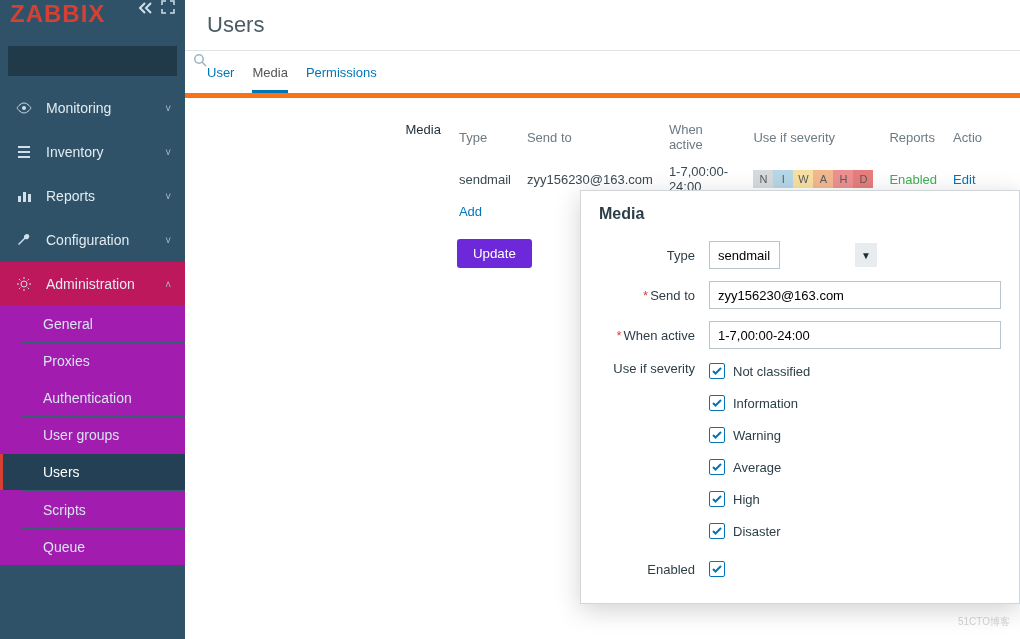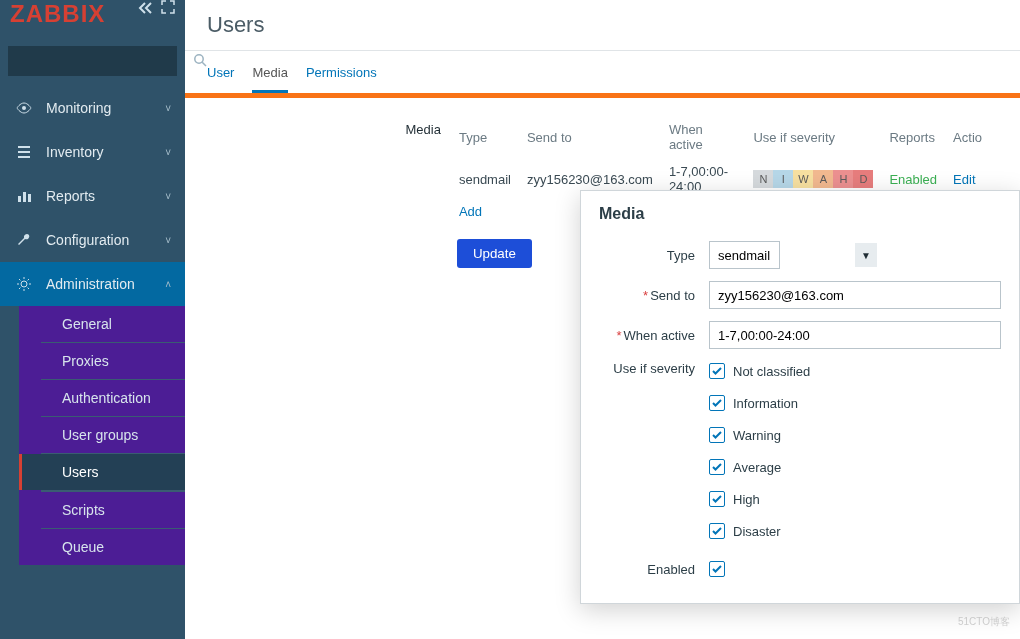--- a/index.html
+++ b/index.html
@@ -8,22 +8,22 @@
 
 .sidebar { position: absolute; left: 0; top: 0; width: 185px; height: 639px; background: #2f5269; color: #e2ebf0; }
 .logo-row { display: flex; height: 42px; padding: 0 10px; gap: 11px; }
 .logo { color: #d64033; font-weight: bold; font-size: 24px; letter-spacing: 1px; }
 .logo-icons { margin-left: auto; display: flex; gap: 8px; color: #c2d4de; }
 .search-box { margin: 4px 8px 10px; background: #203a4a; height: 30px; display: flex; align-items: center; padding: 0 8px; color: #9cb3c1; }
 .search-box input { background: none; border: none; flex: 1; color: #fff; outline: none; }
 .nav-item { display: flex; align-items: center; height: 44px; padding: 0 14px; font-size: 14px; cursor: pointer; }
 .nav-item .ic { width: 20px; display: inline-flex; justify-content: center; margin-right: 12px; }
 .nav-item .chev { margin-left: auto; font-size: 10px; color: #a9c0cd; }
-.nav-item.active { background: #0369a1; }
-.sub-list { background: #4c1d95; margin-left: 19px; }
+.nav-item.active { background: #be185d; }
+.sub-list { background: #a21caf; }
 .sub-item { display: flex; align-items: center; height: 36px; padding-left: 40px; font-size: 14px; cursor: pointer; color: #d7e4ec; border-left: 3px solid transparent; }
 .sub-item.sel { background: #234055; border-left: 3px solid #d64033; color: #fff; }
 .sub-divider { height:1px; background:#3a5c72; margin-left:22px;}
 
 
 .main { position: absolute; left: 185px; top: 0; right: 0; }
 .page-title { padding: 12px 22px; font-size: 22px; color: #4b5c66; border-bottom: 1px solid #e0e4e7; }
 .tabs { display: flex; gap: 18px; padding: 14px 22px 0; border-bottom: 5px solid #f97316; font-size: 13px; }
 .tab { padding-bottom: 10px; color: #0275b8; cursor: pointer; }
 .tab.active { color: #555; border-bottom: 3px solid #0275b8; }
@@ -34,21 +34,21 @@
 
 .media-table th { text-align: left; font-weight: normal; color: #6b7a83; padding: 2px 14px 8px 0; font-size: 13px; }
 .media-table td { padding: 2px 14px 6px 0; color: #3a4a53; vertical-align: middle; }
 .link { color: #0275b8; cursor: pointer; }
 .enabled-text { color: #3bb053; }
 .sev { display: inline-flex; }
 .sev span { display: inline-flex; align-items: center; justify-content: center; width: 20px; height: 18px; font-size: 11px; color: #5b5b5b; }
 .sev .n { background: #d6dadd; } .sev .i { background: #b6d7e8; } .sev .w { background: #f7e0a1; }
 .sev .a { background: #f2b990; } .sev .h { background: #ec9090; } .sev .d { background: #e77d7d; }
 
-.btn-primary { background: #1d4ed8; color: #fff; border: none; padding: 7px 16px; border-radius: 3px; cursor: pointer; margin-top: 12px; }
+.btn-primary { background: #6d28d9; color: #fff; border: none; padding: 7px 16px; border-radius: 3px; cursor: pointer; margin-top: 12px; }
 
 
 .overlay { position: absolute; left: 580px; top: 190px; width: 440px; background: #fff; border: 1px solid #d0d6da; box-shadow: 0 6px 24px rgba(0,0,0,0.18); padding-bottom: 20px; }
 .overlay-title { font-size: 16px; font-weight: bold; padding: 14px 18px 12px; color: #2c3e47; }
 .ov-row { display: flex; align-items: center; padding: 6px 18px; }
 .ov-row.align-top { align-items: flex-start; }
 .ov-label { width: 110px; text-align: right; padding-right: 14px; color: #2c3e47; font-size: 13px; }
 .req { color: #d94040; margin-right: 2px; }
 .ov-input { flex: 1; border: 1px solid #b9c4cb; padding: 5px 8px; font-size: 13px; height: 28px; }
 select.ov-input { appearance: none; background: #fff; }

